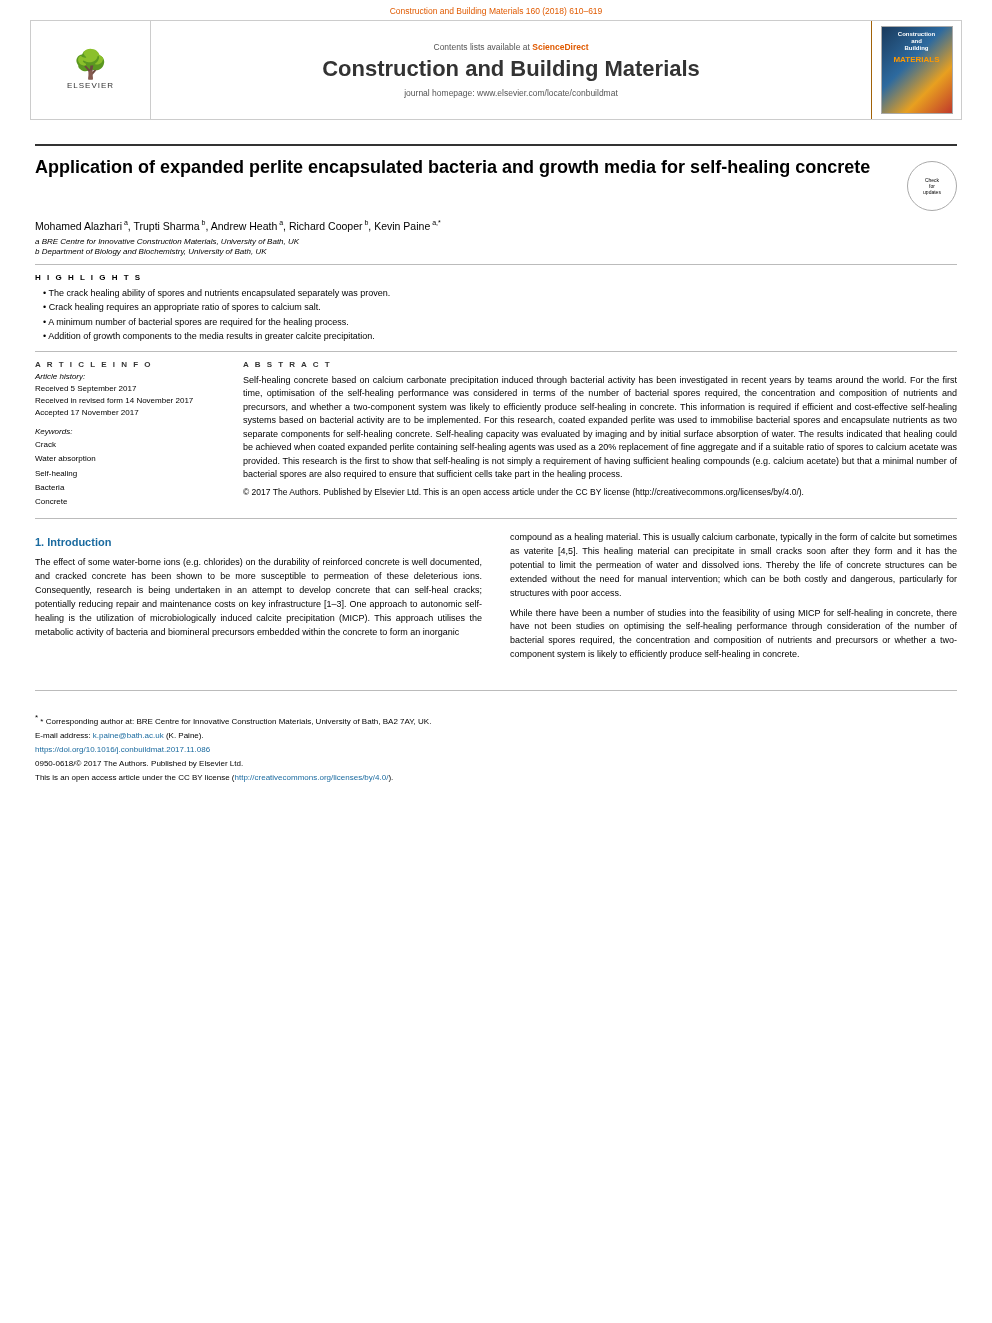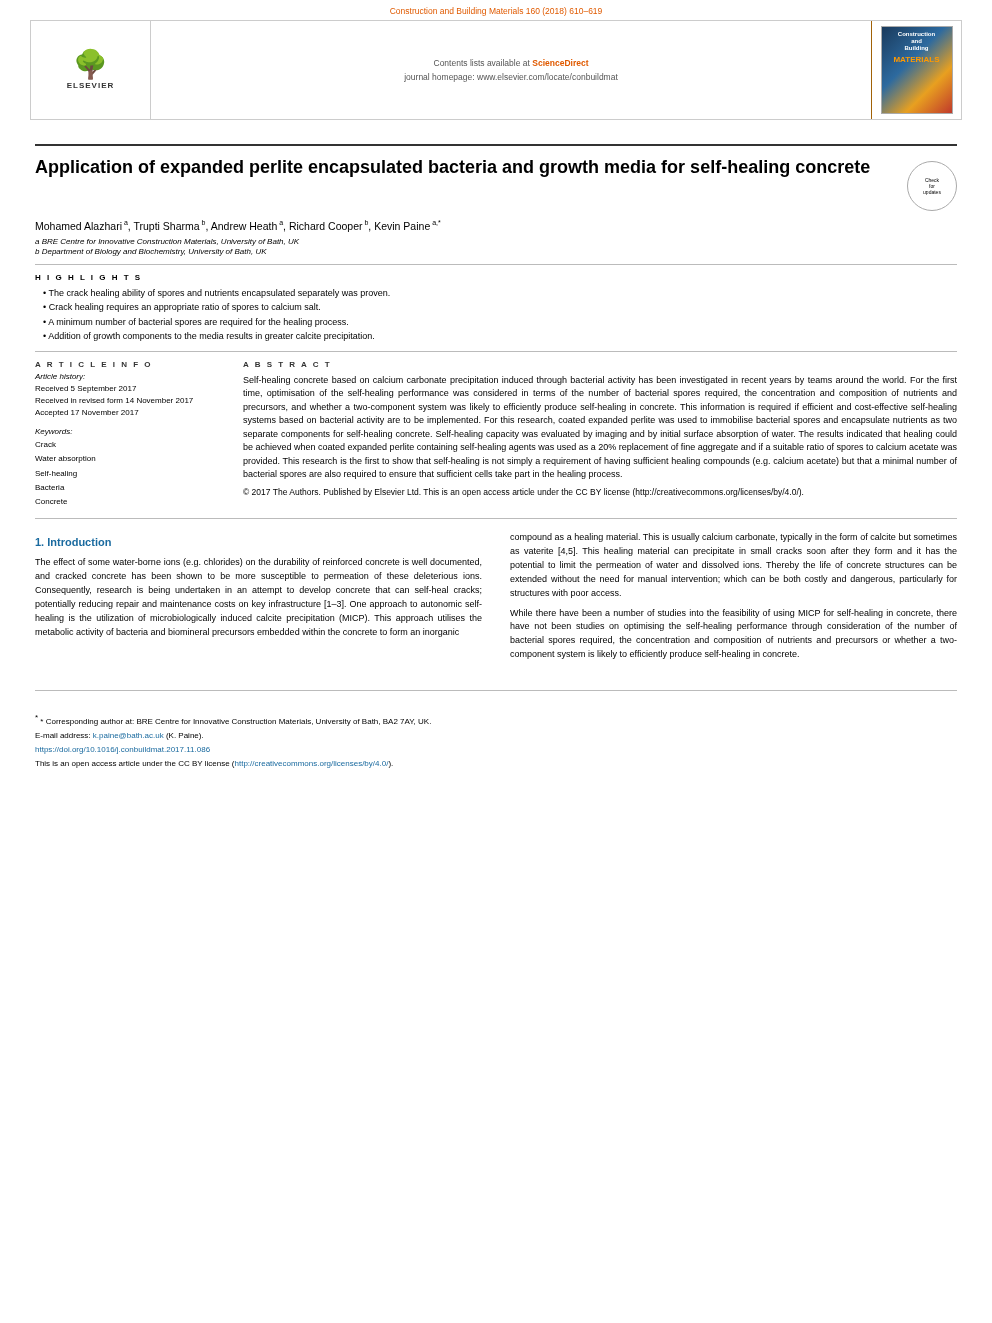--- a/index.html
+++ b/index.html
@@ -48,21 +48,21 @@
       text-align: center;
     }
     .elsevier-tree {
       font-size: 28px;
       color: #333;
       line-height: 1;
     }
     .elsevier-text {
       font-size: 8px;
       font-family: Arial, sans-serif;
-      font-weight: bold;
+      font-weight: normal;
       color: #333;
       letter-spacing: 1px;
       margin-top: 2px;
     }
     .header-middle {
       flex: 1;
       display: flex;
       flex-direction: column;
       align-items: center;
       justify-content: center;
@@ -370,20 +370,21 @@
         <div class="elsevier-tree">🌳</div>
         <div class="elsevier-text">ELSEVIER</div>
       </div>
     </div>
 
     <div class="header-middle">
       <div class="science-direct-line">
         <span>Contents lists available at</span>
         <span class="science-direct-link"> ScienceDirect</span>
       </div>
+      <div class="journal-title-main">Construction and Building Materials</div>
       <div class="journal-homepage">journal homepage: www.elsevier.com/locate/conbuildmat</div>
     </div>
 
     <div class="header-right">
       <div class="journal-cover">
         <div class="cover-title">Construction<br>and<br>Building</div>
         <div class="cover-materials">MATERIALS</div>
       </div>
     </div>
   </div>
@@ -472,19 +473,20 @@
         <span>* Corresponding author at: BRE Centre for Innovative Construction Materials, University of Bath, BA2 7AY, UK.</span>
       </div>
       <div class="footer-note">
         <span>E-mail address:</span>
         <span class="footer-doi">k.paine@bath.ac.uk</span>
         <span>(K. Paine).</span>
       </div>
       <div class="footer-note">
         <span class="footer-doi">https://doi.org/10.1016/j.conbuildmat.2017.11.086</span>
       </div>
+      <div class="footer-note">0950-0618/© 2017 The Authors. Published by Elsevier Ltd.</div>
       <div class="footer-note">
         <span>This is an open access article under the CC BY license (</span><span class="footer-license">http://creativecommons.org/licenses/by/4.0/</span><span>).</span>
       </div>
     </div>
 
   </div>
 </div>
 
 </body></html>

